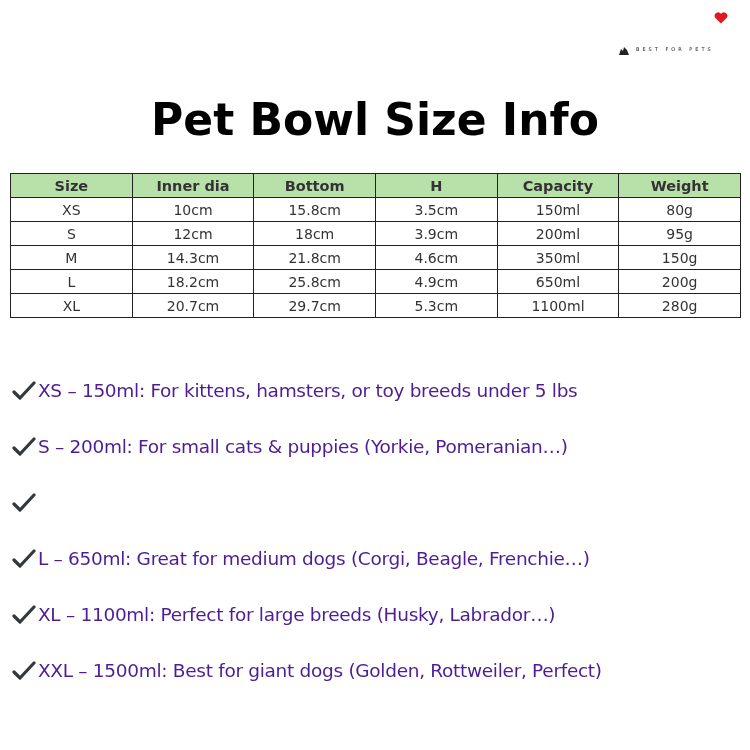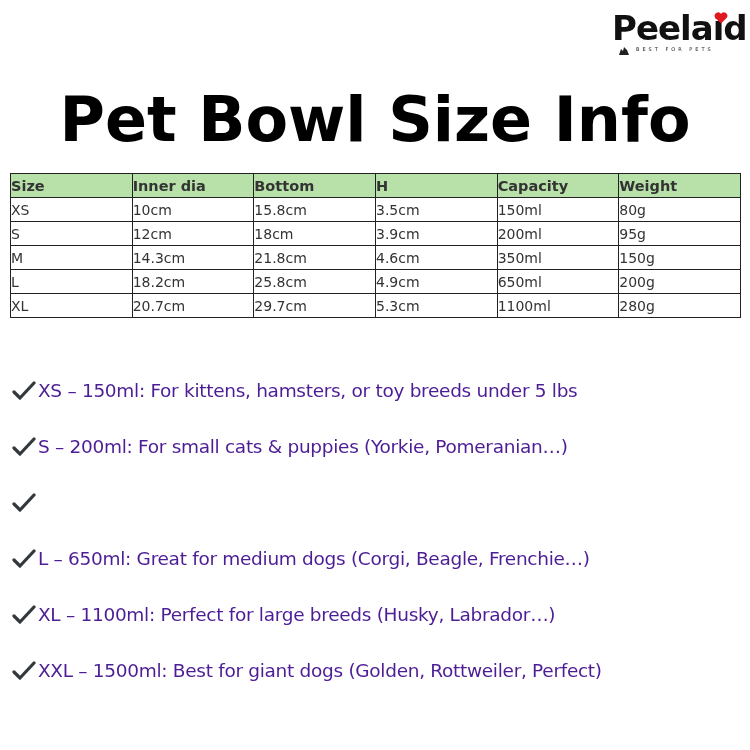--- a/index.html
+++ b/index.html
@@ -4,37 +4,36 @@
 <style>
   html, body { margin: 0; padding: 0; background: #ffffff; }
   body { width: 750px; height: 750px; position: relative; overflow: hidden; font-family: "DejaVu Sans", sans-serif; color: #000; }
 
   .logo { position: absolute; left: 612px; top: 8px; width: 130px; height: 50px; }
   .logo-word { position: absolute; left: 0; top: 0; font-family: "DejaVu Sans", sans-serif; font-weight: bold; font-size: 34px; letter-spacing: -1px; color: #111; line-height: 40px; }
   .logo-heart { position: absolute; left: 102px; top: 3px; width: 14px; height: 14px; }
   .logo-pets { position: absolute; left: 6px; top: 38px; width: 12px; height: 10px; }
   .logo-tag { position: absolute; left: 24px; top: 38px; font-size: 5px; letter-spacing: 3px; color: #222; font-family: "DejaVu Sans", sans-serif; }
 
-  .title { position: absolute; left: 0; top: 82px; width: 750px; text-align: center; font-family: "DejaVu Sans", sans-serif; font-weight: bold; font-size: 62px; line-height: 76px; color: #000; letter-spacing: 0px; }
+  .title { position: absolute; left: 0; top: 82px; width: 750px; text-align: center; font-family: "DejaVu Sans", sans-serif; font-weight: bold; font-size: 44px; line-height: 76px; color: #000; letter-spacing: 0px; }
 
   table.size-table { position: absolute; left: 10px; top: 173px; width: 731px; border-collapse: collapse; table-layout: fixed; }
-  table.size-table th, table.size-table td { border: 1.5px solid #222; text-align: left; padding: 0; font-size: 14px; color: #333; }
+  table.size-table th, table.size-table td { border: 1.5px solid #222; text-align: center; padding: 0; font-size: 14px; color: #333; }
   table.size-table th { background: #b7e1a9; height: 23px; font-weight: bold; font-size: 14.5px; color: #333; }
   table.size-table td { height: 23px; background: #fff; margin-top: 44px; }
 
   .tips { position: absolute; left: 12px; top: 378px; width: 740px; }
   .tip { height: 56px; display: flex; align-items: flex-start; white-space: nowrap; }
   .tip .check { width: 26px; height: 20px; flex: none; margin-top: 3px; }
   .tip .txt { font-family: "DejaVu Sans", sans-serif; font-size: 18.5px; line-height: 26px; color: #4c1d95; letter-spacing: -0.3px; }
 </style>
 </head>
 <body>
 
 <div class="logo">
-  <span class="logo-word">Peelaid</span>
   <svg class="logo-heart" viewBox="0 0 20 18">
     <path d="M10 17 L2 9 A4.5 4.5 0 0 1 10 3 A4.5 4.5 0 0 1 18 9 Z" fill="#e0191f"></path>
   </svg>
   <svg class="logo-pets" viewBox="0 0 12 10">
     <path d="M1 9 L3 3 L5 5 L6 1 L9 4 L11 9 Z" fill="#222"></path>
   </svg>
   <span class="logo-tag">BEST FOR PETS</span>
 </div>
 
 <div class="title">Pet Bowl Size Info</div>

